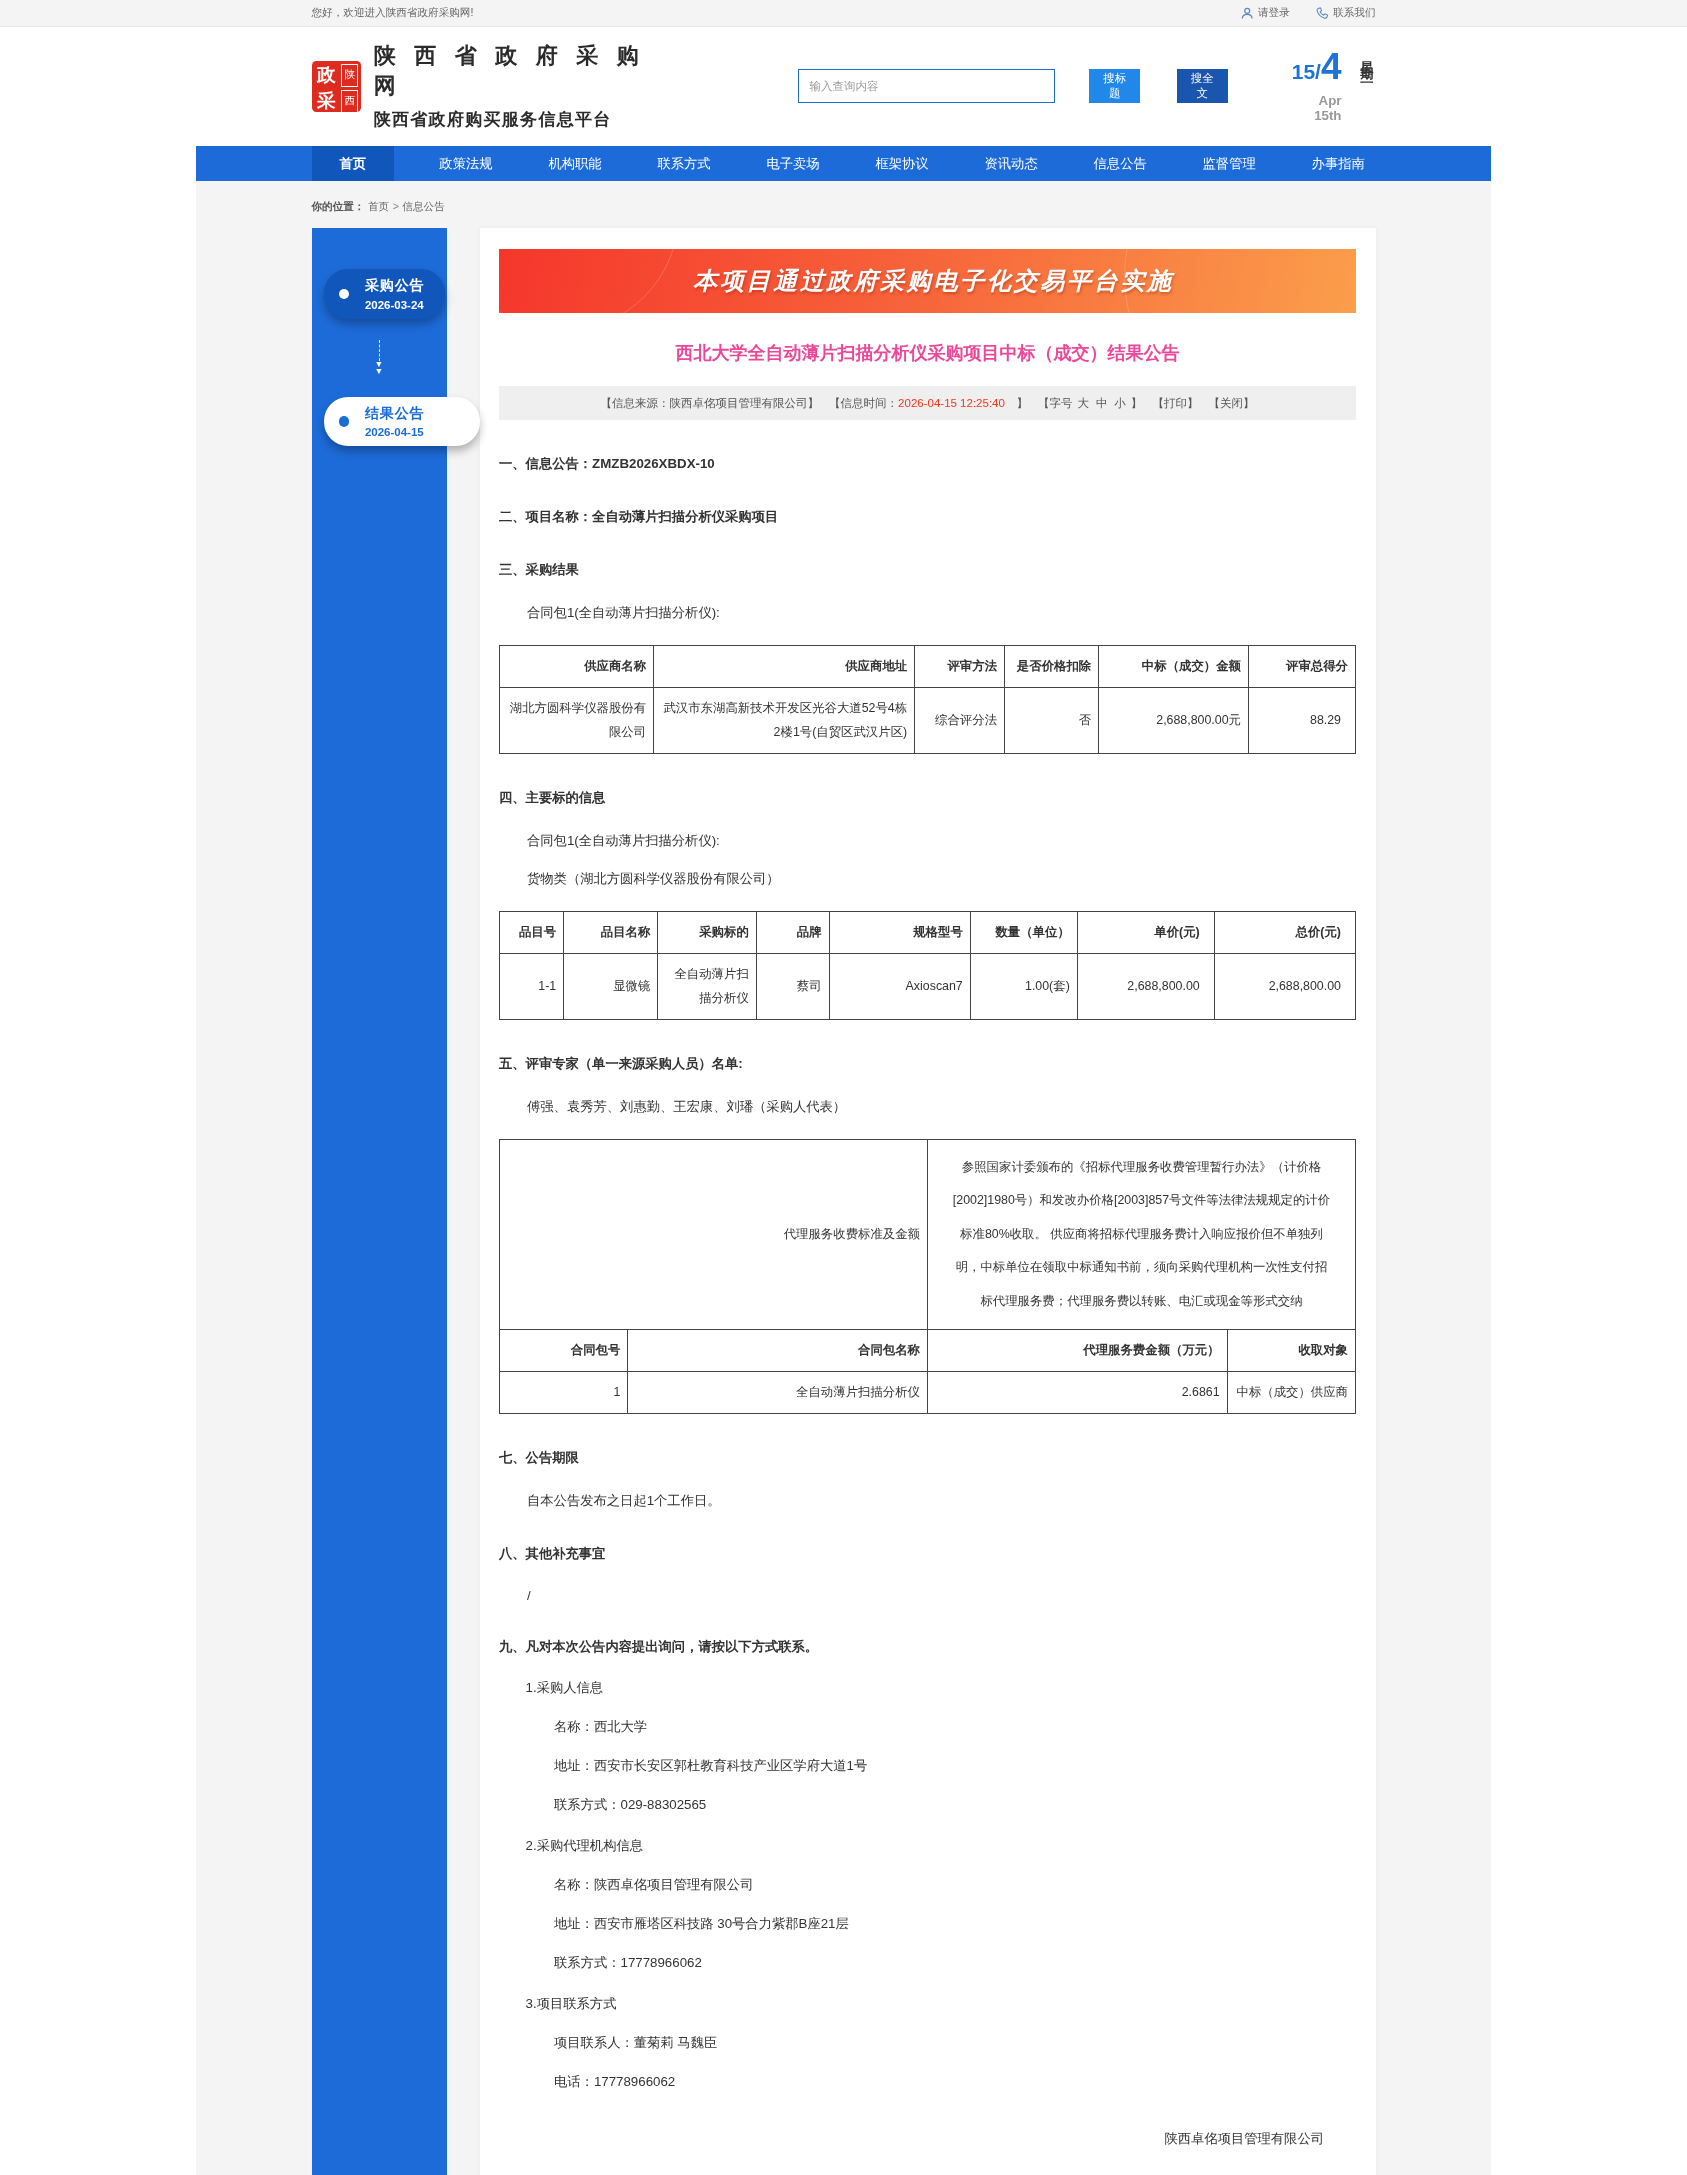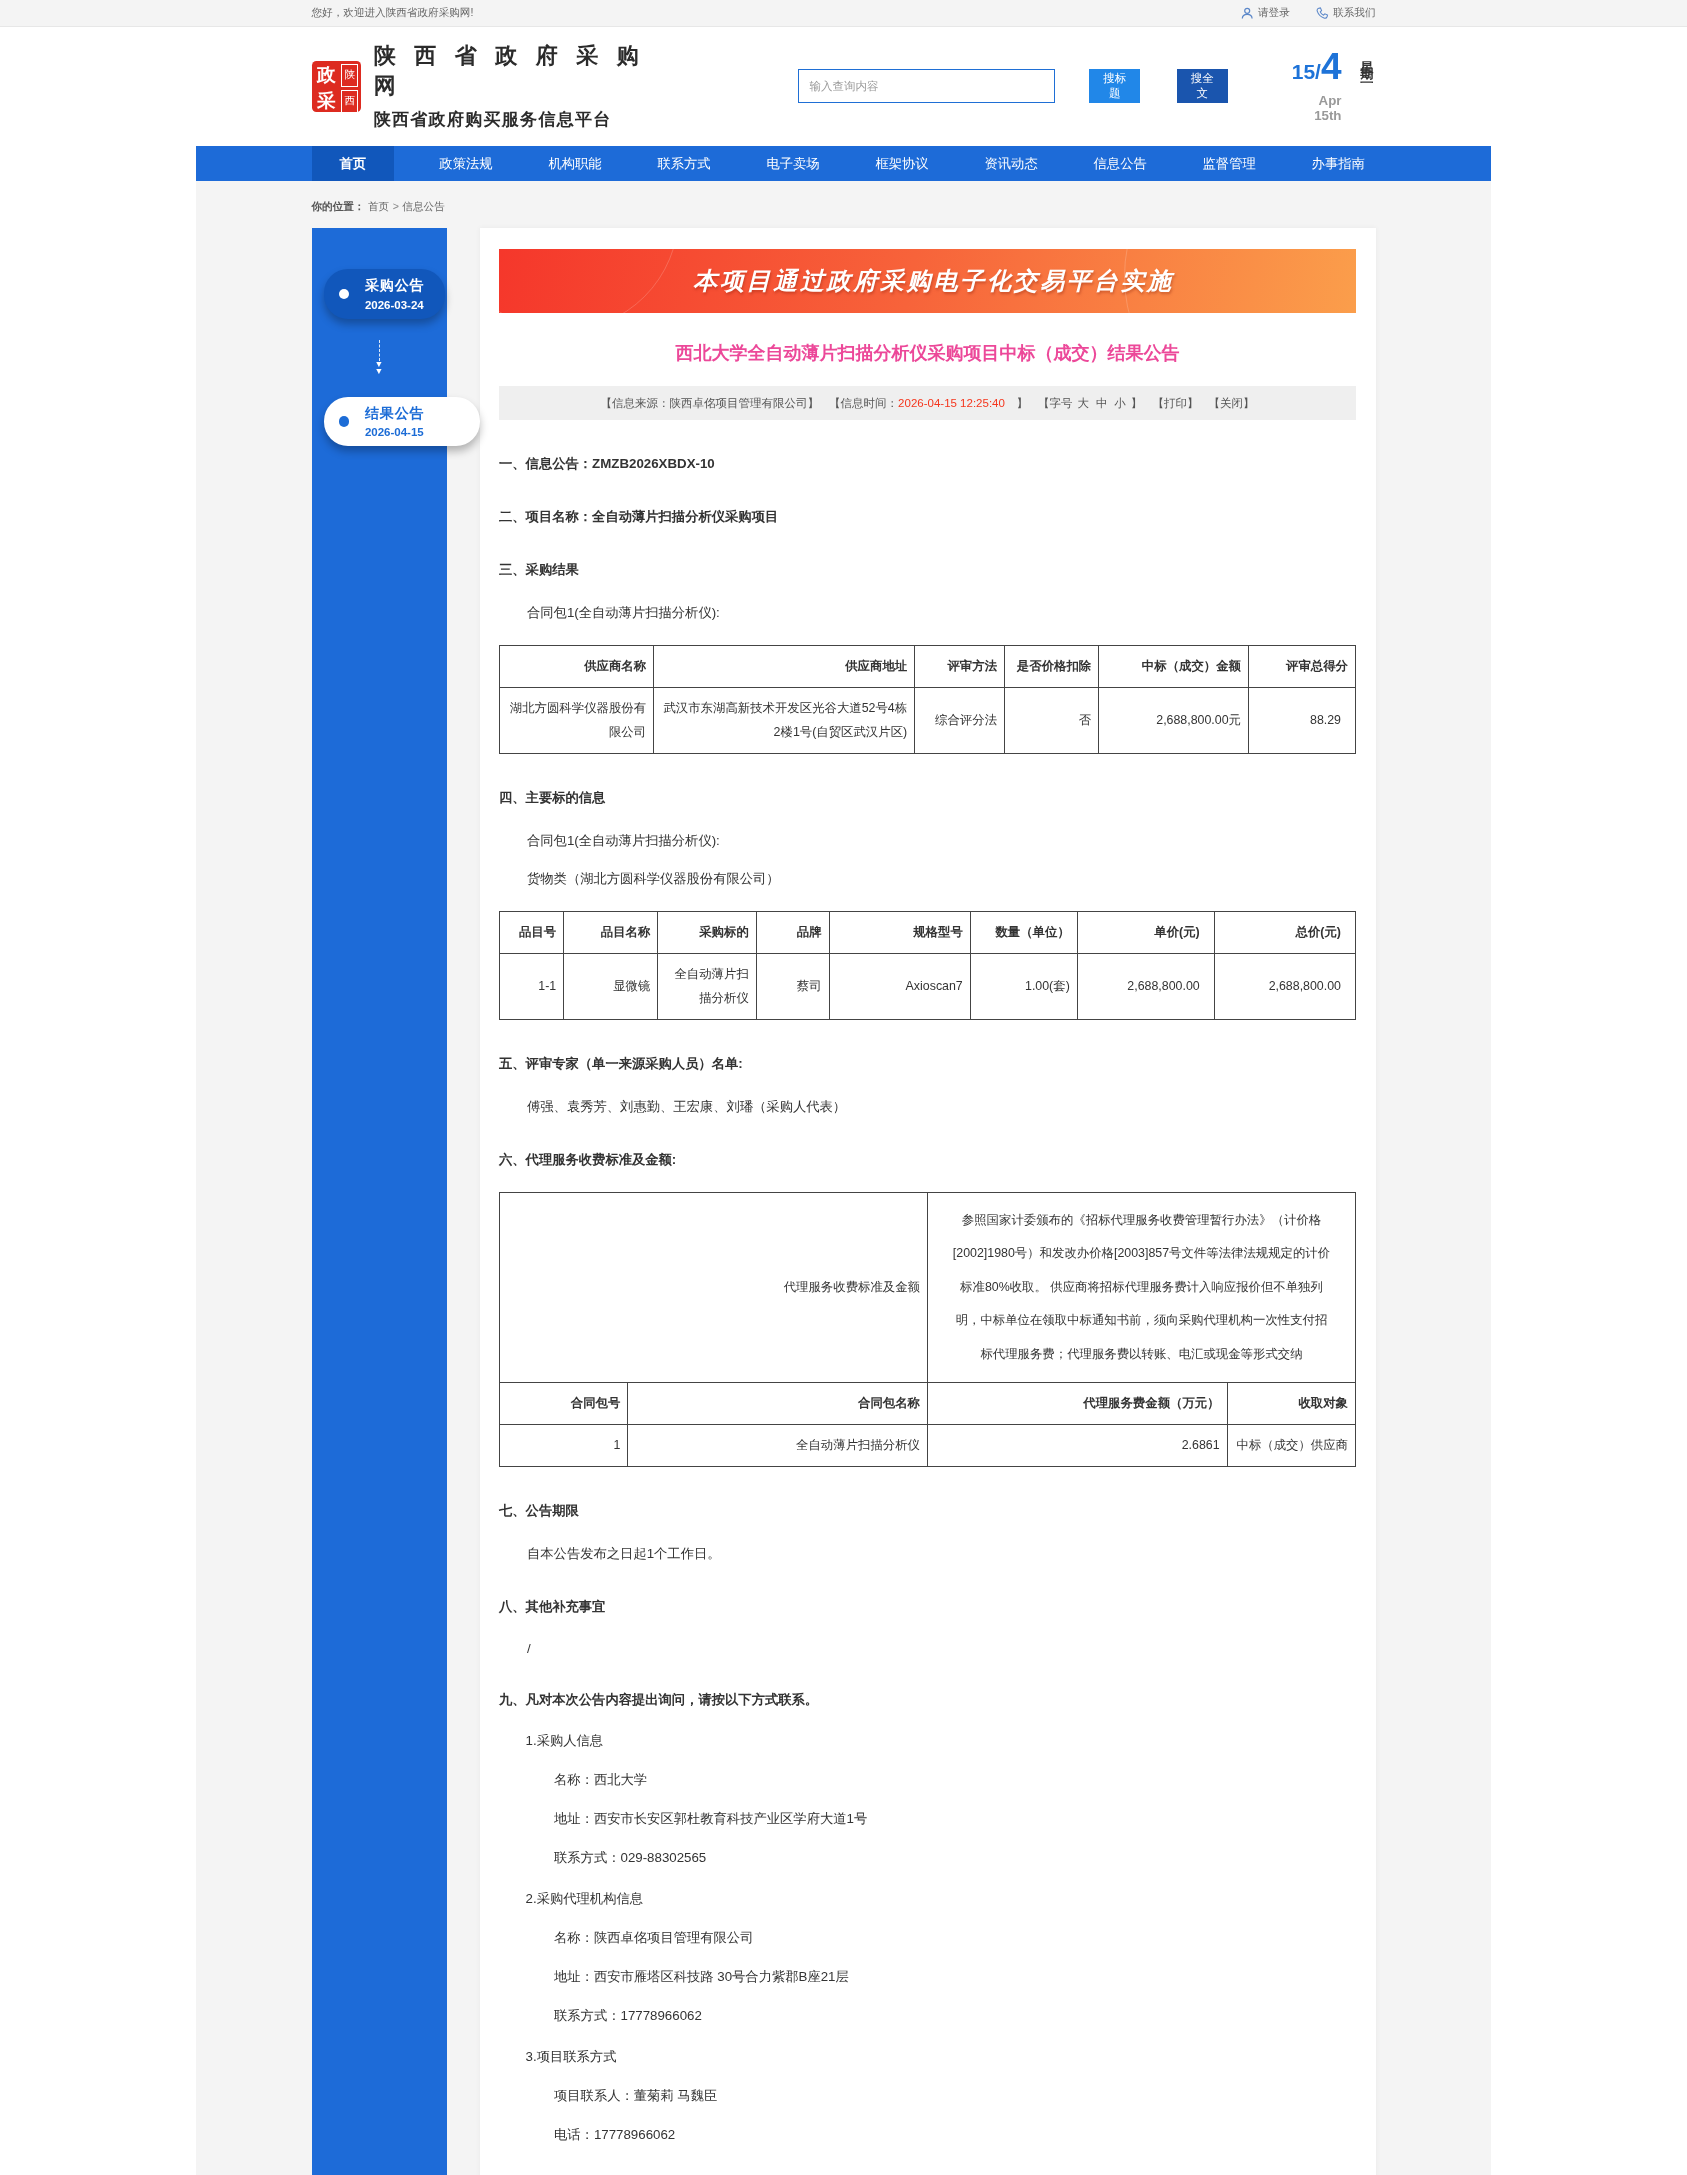--- a/index.html
+++ b/index.html
@@ -274,21 +274,20 @@
             <td>1.00(套)</td>
             <td class="ta-r">2,688,800.00</td>
             <td class="ta-r">2,688,800.00</td>
           </tr>
         </tbody>
           </table>
 
         <div class="sec-h">五、评审专家（单一来源采购人员）名单:</div>
         <div class="sec-p">傅强、袁秀芳、刘惠勤、王宏康、刘璠（采购人代表）</div>
 
-        <div class="sec-h">六、代理服务收费标准及金额:</div>
 
         <table>
           <tbody>
               <tr>
             <td class="fee-label" colspan="2">代理服务收费标准及金额</td>
             <td class="fee-desc" colspan="2">参照国家计委颁布的《招标代理服务收费管理暂行办法》（计价格[2002]1980号）和发改办价格[2003]857号文件等法律法规规定的计价标准80%收取。 供应商将招标代理服务费计入响应报价但不单独列明，中标单位在领取中标通知书前，须向采购代理机构一次性支付招标代理服务费；代理服务费以转账、电汇或现金等形式交纳</td>
           </tr>
           <tr>
             <th style="width:15%">合同包号</th>
             <th style="width:35%">合同包名称</th>

